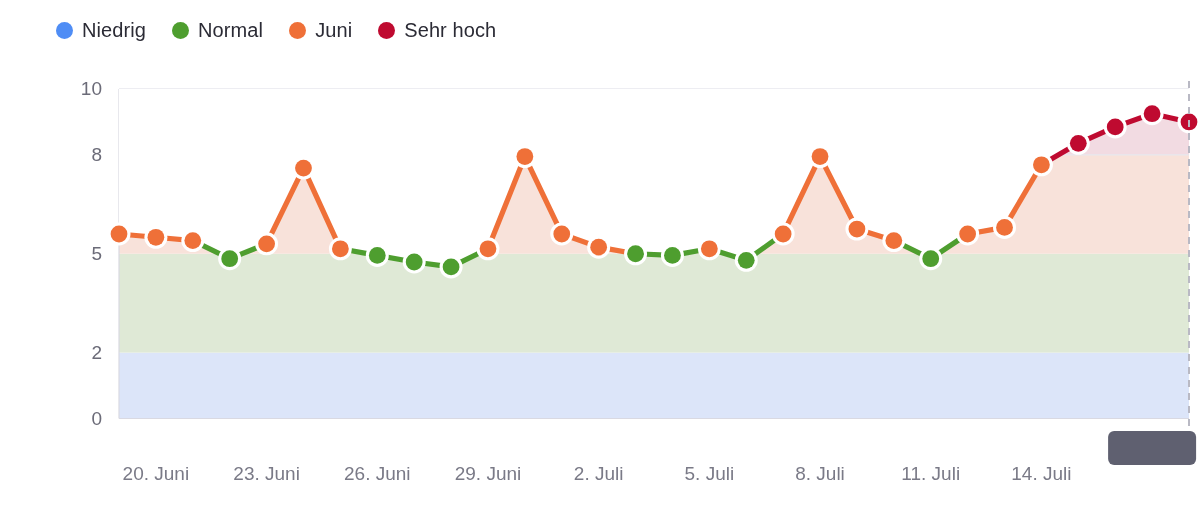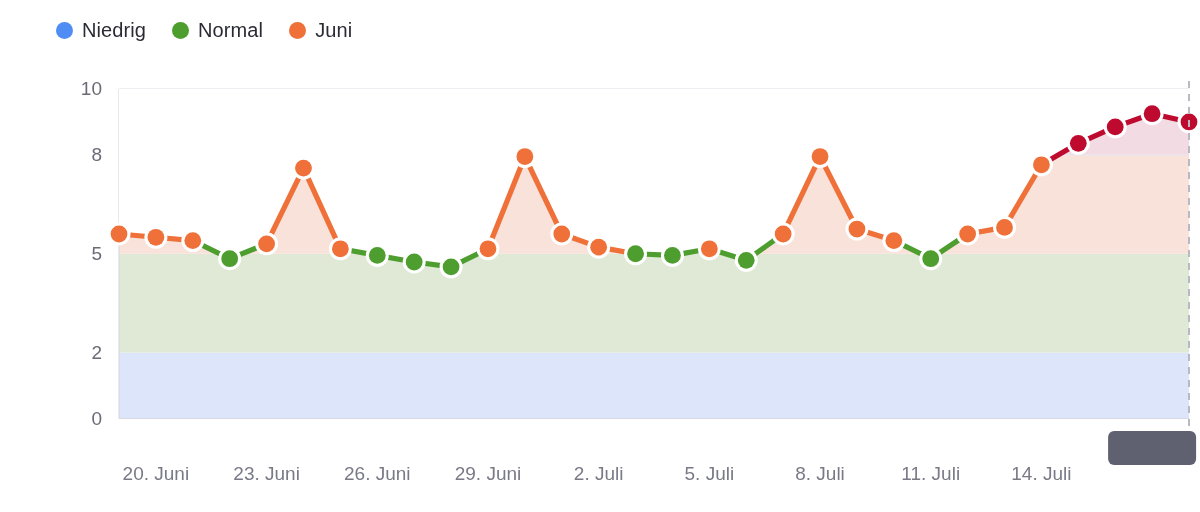--- a/index.html
+++ b/index.html
@@ -116,20 +116,24 @@
       <span class="legend-dot" style="background:#4f8df5"></span>
       <span class="legend-label">Niedrig</span>
     </div>
     <div class="legend-item">
       <span class="legend-dot" style="background:#4e9e2f"></span>
       <span class="legend-label">Normal</span>
     </div>
     <div class="legend-item">
       <span class="legend-dot" style="background:#ef7038"></span>
       <span class="legend-label">Juni</span>
+    </div>
+    <div class="legend-item">
+      <span class="legend-dot" style="background:#bf0a30"></span>
+      <span class="legend-label">Sehr hoch</span>
     </div>
   </div>
 
   <div class="chart-wrap">
     <svg class="chart" viewBox="0 0 1200 512">
       <defs>
         <clipPath id="clip-plot">
             <rect id="clip-rect" x="0" y="0" width="0" height="0"></rect>
           </clipPath>
       </defs>

